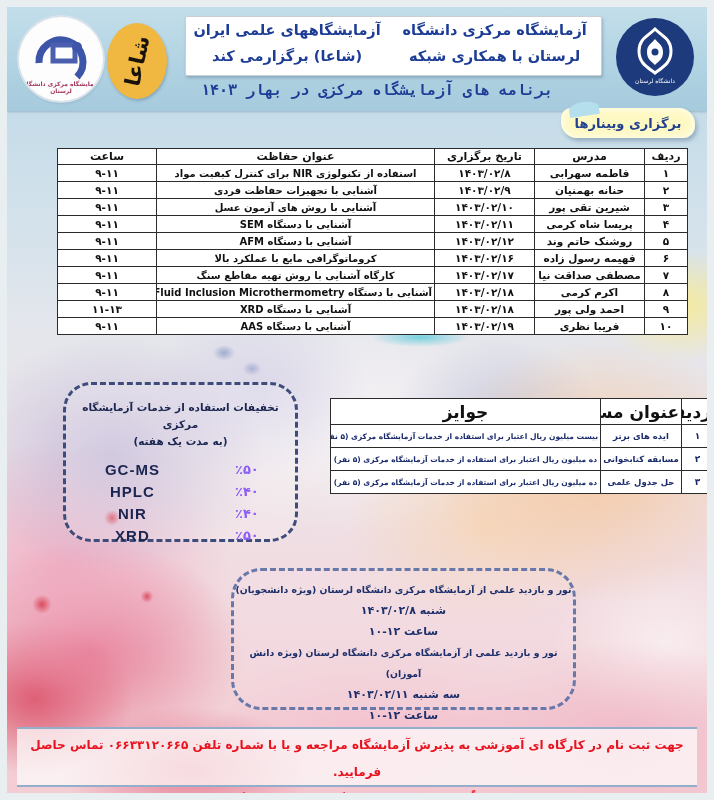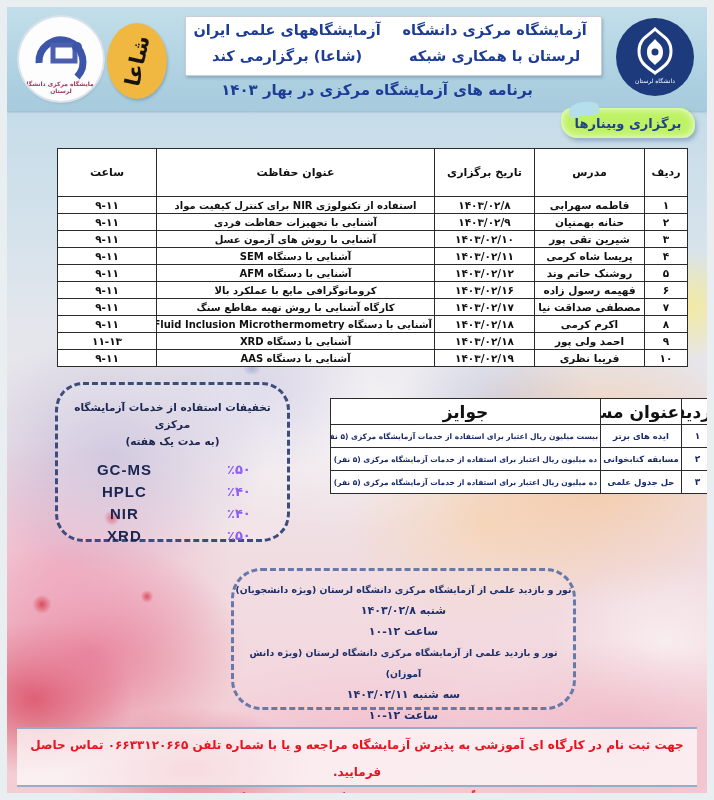--- a/index.html
+++ b/index.html
@@ -46,21 +46,21 @@
   }
   .title-box{
     position:absolute; left:178px; top:9px; width:415px; height:58px;
     background:#fff; border:1px solid #c9ced4; border-radius:2px;
     display:flex; justify-content:center;
     text-align:center; color:#1c3c96; font-weight:700; font-size:14.5px; line-height:26px;
     box-shadow:1px 2px 3px rgba(70,100,130,.35);
   }
   .subtitle{
     position:absolute; left:150px; top:74px; width:440px; text-align:center;
-    color:#1c3c96; font-weight:700; font-size:15px;
+    color:#1c3c96; font-weight:700; font-size:15px;font-family:Liberation Mono, monospace;
   }
   .uni-logo{position:absolute; top:10px; right:12px; width:80px; height:80px;}
   .uni-logo svg{display:block;}
   .lab-logo{
     position:absolute; top:10px; left:12px; width:84px; height:84px; border-radius:50%;
     background:#fdfdfd; box-shadow:0 0 0 2px #d9e2ea, 1px 2px 3px rgba(70,100,130,.35);
     text-align:center; overflow:hidden;
   }
   .lab-caption{
     position:absolute; bottom:7px; left:0; width:100%; text-align:center;
@@ -70,56 +70,56 @@
     position:absolute; top:16px; left:100px; width:60px; height:76px; border-radius:50%;
     background:#f0b840; box-shadow:1px 2px 3px rgba(70,100,130,.35);
     display:flex; align-items:center; justify-content:center;
   }
   .shaa-text{
     color:#17120c; font-weight:700; font-size:21px; transform:rotate(-78deg);
     font-family:"DejaVu Sans",sans-serif;
   }
   
   .tab{
-    position:absolute; background:#bef264;
+    position:absolute; background:#fef9c3;
     border-radius:10px 16px 12px 16px;
     box-shadow:2px 3px 4px rgba(50,80,120,.35), inset 0 0 8px rgba(255,255,255,.9);
     color:#22418e; font-weight:700; font-size:13px;
     display:flex; align-items:center; justify-content:center;
   }
   .tab::before{
     content:""; position:absolute; top:-6px; left:8px; width:30px; height:14px;
     background:#b5dfec; border-radius:50% 50% 0 0; transform:rotate(-8deg);
   }
   .tab-webinars{top:101px; right:12px; width:134px; height:30px;}
   .tab-competition{top:356px; right:14px; width:95px; height:30px;}
   
   table{border-collapse:collapse; table-layout:fixed; background:#fff;}
   th,td{border:1px solid #2b2b2b; overflow:hidden; white-space:nowrap; font-weight:700; color:#111;}
   .webinar-table{position:absolute; left:50px; top:141px; width:605px;}
-  .webinar-table th{height:15px; font-size:11px; padding:16px 2px;}
+  .webinar-table th{height:15px; font-size:11px; padding:0 2px;}
   .webinar-table td{height:16px; font-size:10.5px; padding:0 2px; text-align:center;}
   .webinar-table td.c3{font-size:10px;}
   .webinar-table .c0{width:38px;}
   .webinar-table .c1{width:105px;}
   .webinar-table .c2{width:95px;}
   .webinar-table .c3{width:273px;}
   .webinar-table .c4{width:94px;}
   .comp-table{position:absolute; left:323px; top:391px; width:368px;}
   .comp-table th{height:25px; font-size:17px; padding:0 2px;}
   .comp-table td{height:22px; font-size:9px; padding:0 2px; text-align:center; color:#1a2a6b;}
   .comp-table td.k2{font-size:7.5px; letter-spacing:-0.2px;}
   .comp-table td.k1{font-size:8.5px;}
   .comp-table .k0{width:27px;}
   .comp-table .k1{width:76px;}
   .comp-table .k2{width:265px;}
   .ltro{direction:ltr; unicode-bidi:bidi-override;}
   
   .discount-box{
-    position:absolute; left:48px; top:375px; width:235px; height:160px; box-sizing:border-box;
+    position:absolute; left:56px; top:375px; width:235px; height:160px; box-sizing:border-box;
     border:3px dashed #3d4c7a; border-radius:28px; background:rgba(255,255,255,.18);
     padding-top:14px;
   }
   .discount-title{
     text-align:center; color:#1a2550; font-weight:700; font-size:10.5px; line-height:17px;
   }
   .discount-list{margin-top:8px;}
   .disc-row{display:grid; grid-template-columns:42% 58%; align-items:center; height:22px;}
   .disc-pct{text-align:center; color:#8b5cf6; font-weight:700; font-size:13px;}
   .disc-svc{

